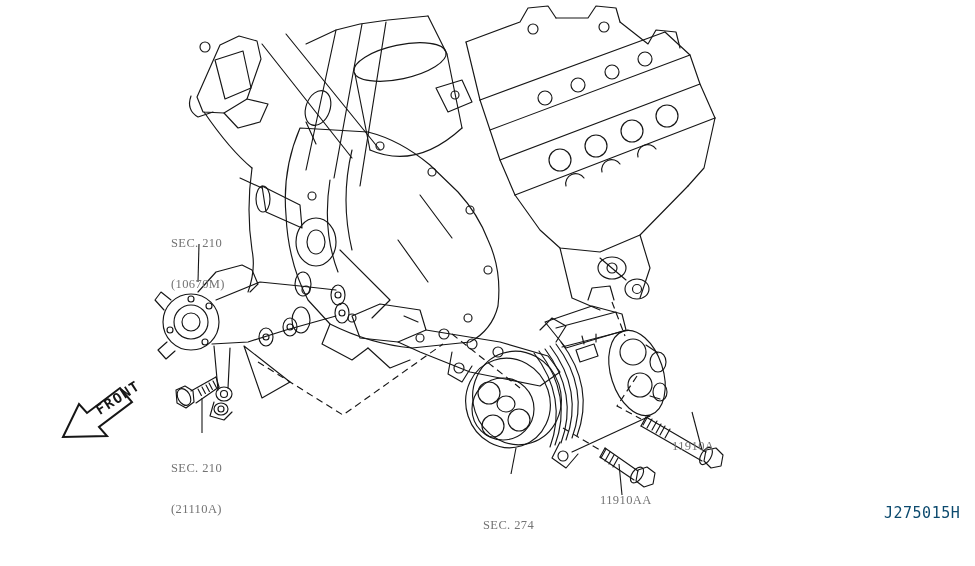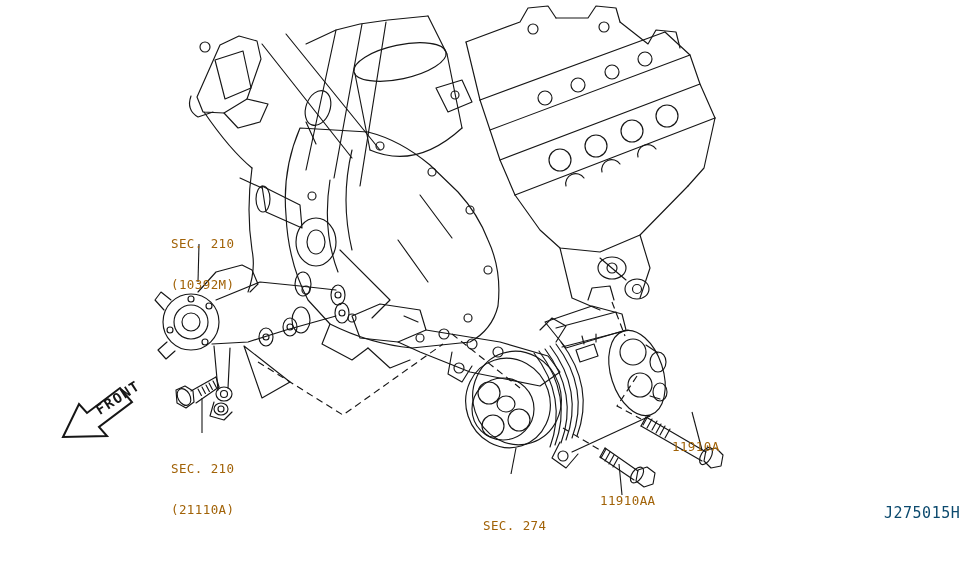--- a/index.html
+++ b/index.html
@@ -9,21 +9,21 @@
     color:#161616;
   }
   #lineart{position:absolute;left:0;top:0;}
   #lineart *{vector-effect:non-scaling-stroke;}
   .stroke{fill:none;stroke:#161616;stroke-width:1.15;stroke-linecap:round;stroke-linejoin:round;}
   .dash{fill:none;stroke:#161616;stroke-width:1.15;stroke-dasharray:7 4.5;stroke-linecap:butt;}
   .leader{fill:none;stroke:#161616;stroke-width:1.1;}
   .arrowfill{fill:none;stroke:#161616;stroke-width:2;stroke-linejoin:miter;}
   .lbl{
     position:absolute;font-size:12.5px;line-height:13.5px;letter-spacing:0.4px;
-    white-space:pre;color:#a16207;
+    white-space:pre;color:#737373;font-family:Liberation Serif, serif;
   }
   .lbl .ln{display:block;}
   #lbl-front{
     position:absolute;left:97px;top:403px;font-size:14px;letter-spacing:1.5px;
     transform:rotate(-33deg);transform-origin:left center;font-weight:bold;color:#161616;
   }
   #lbl-code{position:absolute;left:884px;top:504px;font-size:15px;letter-spacing:0.5px;color:#0c4a6e;}
 </style>
 </head>
 <body>
@@ -249,21 +249,21 @@
       <path class="leader" d="M516,448 L511,474"></path>
       <path class="leader" d="M692,412 L702,450"></path>
       <path class="leader" d="M619,464 L622,495"></path>
     </g>
 
     <polygon class="arrowfill" points="63,437 79,404 87,413 120,388 132,402 99,427 107,436"></polygon>
   </svg>
 
   <div class="lbl" style="left:171px;top:210px;">
     <span class="ln">SEC. 210</span>
-    <span class="ln">(10392M)</span>
+    <span class="ln">(10670M)</span>
   </div>
 
   <div class="lbl" style="left:171px;top:435px;">
     <span class="ln">SEC. 210</span>
     <span class="ln">(21110A)</span>
   </div>
 
   <div class="lbl" style="left:483px;top:475px;margin-top:44px;">SEC. 274</div>
 
   <div class="lbl" style="left:672px;top:396px;margin-top:44px;">11910A</div>

